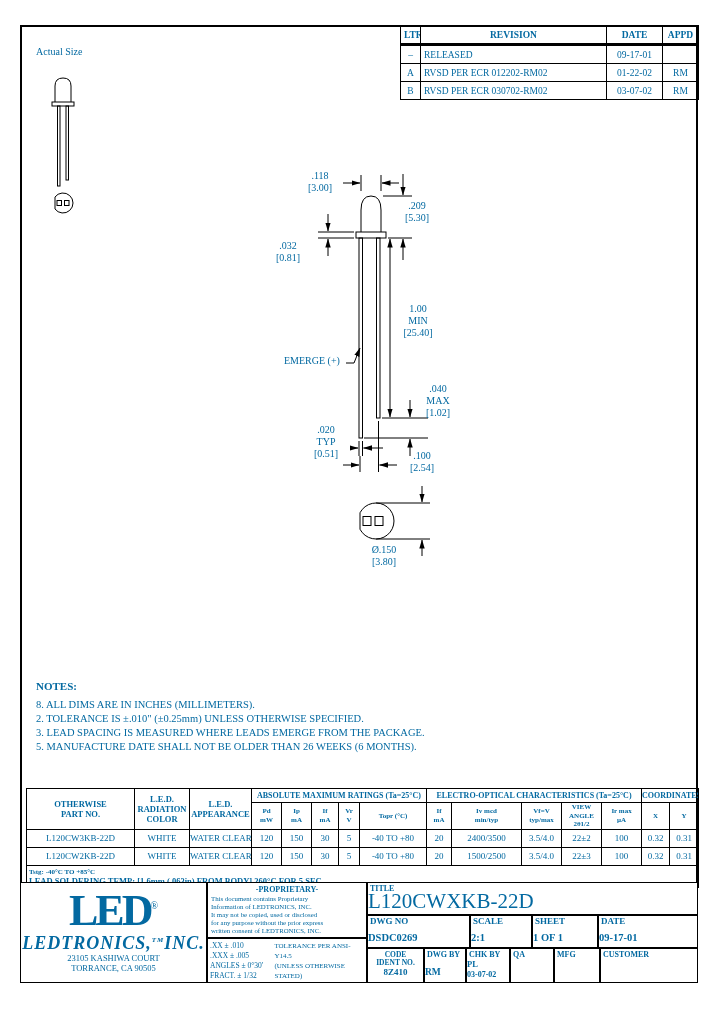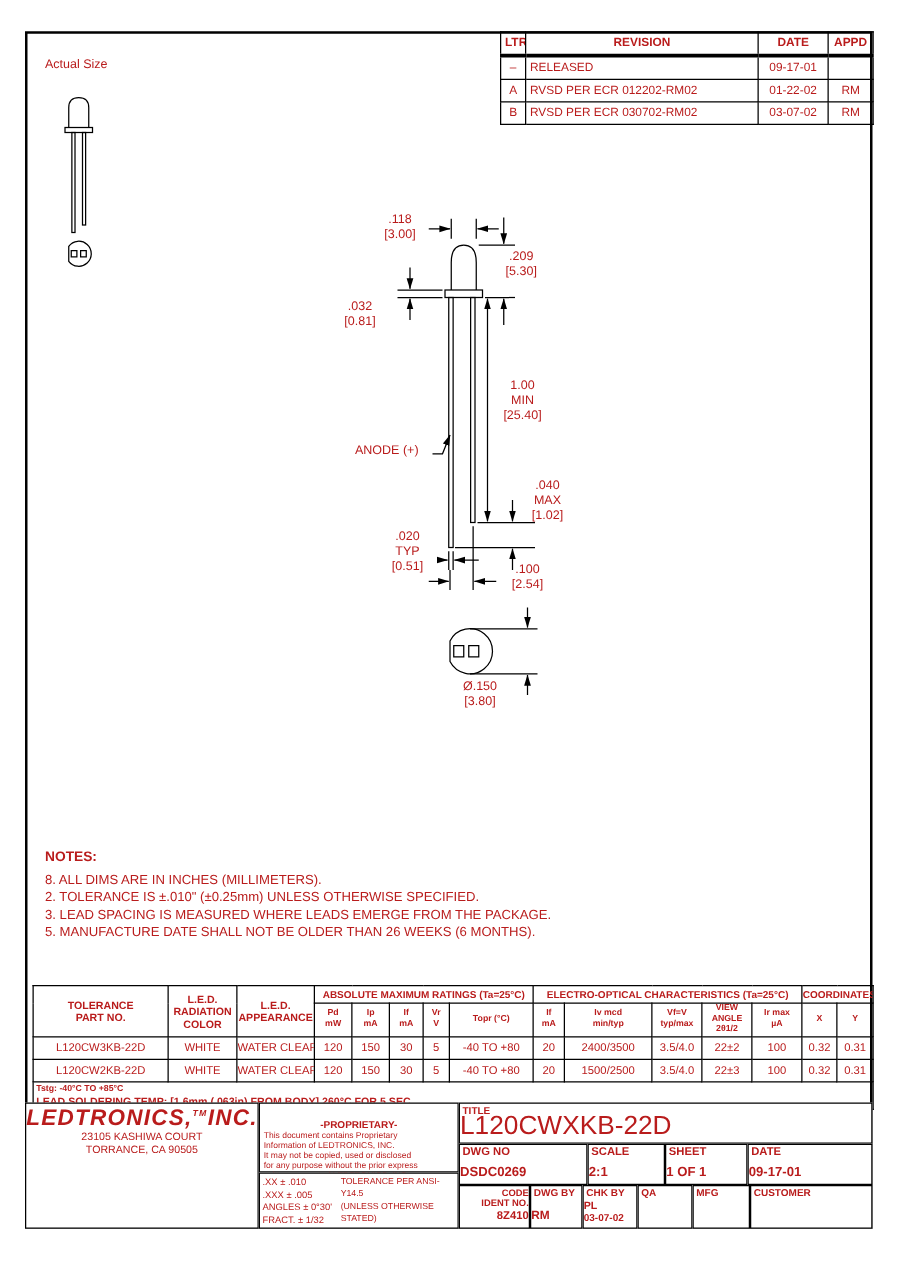--- a/index.html
+++ b/index.html
@@ -1,17 +1,17 @@
 <!DOCTYPE html>
 <html><head>
 <meta charset="utf-8">
 <style>
   html,body{margin:0;padding:0;background:#fff}
-  .page{position:relative;width:720px;height:997px;background:#fff;color:#b91c1c;
-        font-family:Liberation Sans, sans-serif;overflow:hidden}
+  .page{position:relative;width:720px;height:997px;background:#fff;color:#0369a1;
+        font-family:Liberation Serif, serif;overflow:hidden}
   .abs{position:absolute}
   .ml{white-space:pre-line}
   .frame{left:20px;top:25px;width:678px;height:958px;border:2px solid #000;box-sizing:border-box}
 
   
   .revtbl{border-collapse:collapse;table-layout:fixed;position:absolute;left:400px;top:25px;width:298px}
   .revtbl th,.revtbl td{border:1px solid #000;height:17px;font-size:9.5px;padding:0 3px;
         overflow:hidden;white-space:nowrap;text-align:center}
   .revtbl th{font-weight:bold;border-bottom:3px solid #000}
   .revtbl td.rv{text-align:left}
@@ -39,21 +39,21 @@
 
   
   .tb{position:absolute;border:1px solid #000;box-sizing:border-box;background:#fff}
   .tb-label{position:absolute;top:1px;left:2px;font-size:8px;font-weight:bold;white-space:pre-line;line-height:9px}
   .tb-val{position:absolute;left:0;right:0;text-align:left;font-weight:bold}
   .logo-led{font-size:44px;font-weight:900;letter-spacing:-3px;line-height:40px;text-align:center;margin-top:3px}
   .logo-led sup{font-size:10px;font-weight:400;letter-spacing:0}
   .logo-co{font-style:italic;font-weight:bold;font-size:18px;text-align:center;line-height:18px;letter-spacing:1px}
   .logo-co sup{font-size:7px}
   .logo-addr{font-size:8.5px;text-align:center;line-height:10px;margin-top:1px}
-  .prop-title{font-size:8px;font-weight:bold;text-align:center;margin-top:12px}
+  .prop-title{font-size:8px;font-weight:bold;text-align:center;margin-top:2px}
   .prop-body{font-size:6.8px;line-height:8px;padding:1px 3px;white-space:pre-line}
   .tolwrap{display:flex;padding:2px 2px}
   .tol-l{font-size:7.5px;line-height:10px;white-space:pre-line;width:72px}
   .tol-r{font-size:7px;line-height:10px;white-space:pre-line}
 </style>
 </head>
 <body>
 
 <div class="page">
 
@@ -162,21 +162,21 @@
 
   <div class="abs dim" style="left:296px;top:170px;width:48px">.118
 [3.00]</div>
   <div class="abs dim" style="left:392px;top:200px;width:50px">.209
 [5.30]</div>
   <div class="abs dim" style="left:266px;top:240px;width:44px">.032
 [0.81]</div>
   <div class="abs dim" style="left:392px;top:303px;width:52px">1.00
 MIN
 [25.40]</div>
-  <div class="abs dim dimleft" style="left:284px;top:355px;width:62px">ANODE (+)</div>
+  <div class="abs dim dimleft" style="left:284px;top:355px;width:62px">EMERGE (+)</div>
   <div class="abs dim" style="left:414px;top:383px;width:48px">.040
 MAX
 [1.02]</div>
   <div class="abs dim" style="left:304px;top:424px;width:44px">.020
 TYP
 [0.51]</div>
   <div class="abs dim" style="left:398px;top:450px;width:48px">.100
 [2.54]</div>
   <div class="abs dim" style="left:356px;top:544px;width:56px">Ø.150
 [3.80]</div>
@@ -202,21 +202,21 @@
       <col style="width:25px">
         <col style="width:70px">
         <col style="width:40px">
         <col style="width:40px">
         <col style="width:40px">
       <col style="width:28px">
         <col style="width:29px">
     </colgroup>
     <tbody>
         <tr>
-      <th class="vh" rowspan="2">TOLERANCE
+      <th class="vh" rowspan="2">OTHERWISE
 PART NO.</th>
       <th class="vh" rowspan="2">L.E.D.
 RADIATION
 COLOR</th>
       <th class="vh" rowspan="2">L.E.D.
 APPEARANCE</th>
       <th class="gh" colspan="5">ABSOLUTE MAXIMUM RATINGS (Ta=25°C)</th>
       <th class="gh" colspan="5">ELECTRO-OPTICAL CHARACTERISTICS (Ta=25°C)</th>
       <th class="gh" colspan="2">COORDINATES</th>
     </tr>
@@ -280,20 +280,21 @@
     <tr>
       <td class="foot" colspan="15">
         <div class="foot-l1">Tstg: -40°C TO +85°C</div>
         <div class="foot-l2">LEAD SOLDERING TEMP: [1.6mm (.063in) FROM BODY] 260°C FOR 5 SEC.</div>
       </td>
     </tr>
   </tbody>
     </table>
 
   <div class="tb" style="left:20px;top:882px;width:187px;height:101px">
+    <div class="logo-led"><span>LED</span><sup>®</sup></div>
     <div class="logo-co"><span>LEDTRONICS,</span><sup>TM</sup><span>INC.</span></div>
     <div class="logo-addr">
       <div>23105 KASHIWA COURT</div>
       <div>TORRANCE, CA 90505</div>
     </div>
   </div>
 
   <div class="tb" style="left:207px;top:882px;width:160px;height:56px">
     <div class="prop-title">-PROPRIETARY-</div>
     <div class="prop-body">This document contains Proprietary
@@ -328,21 +329,21 @@
   </div>
   <div class="tb" style="left:532px;top:915px;width:66px;height:33px">
     <div class="tb-label" style="font-size:9px">SHEET</div>
     <div class="tb-val" style="top:16px;font-size:10.5px">1 OF 1</div>
   </div>
   <div class="tb" style="left:598px;top:915px;width:100px;height:33px">
     <div class="tb-label" style="font-size:9px">DATE</div>
     <div class="tb-val" style="top:16px;font-size:10.5px">09-17-01</div>
   </div>
 
-  <div class="tb" style="left:367px;top:948px;width:57px;height:35px;text-align:right">
+  <div class="tb" style="left:367px;top:948px;width:57px;height:35px;text-align:center">
     <div class="ml" style="font-size:7.5px;font-weight:bold;line-height:8px;margin-top:2px">CODE
 IDENT NO.</div>
     <div style="font-size:9px;font-weight:bold">8Z410</div>
   </div>
   <div class="tb" style="left:424px;top:948px;width:42px;height:35px">
     <div class="tb-label">DWG BY</div>
     <div class="tb-val" style="top:18px;font-size:9.5px">RM</div>
   </div>
   <div class="tb" style="left:466px;top:948px;width:44px;height:35px">
     <div class="tb-label">CHK BY</div>

